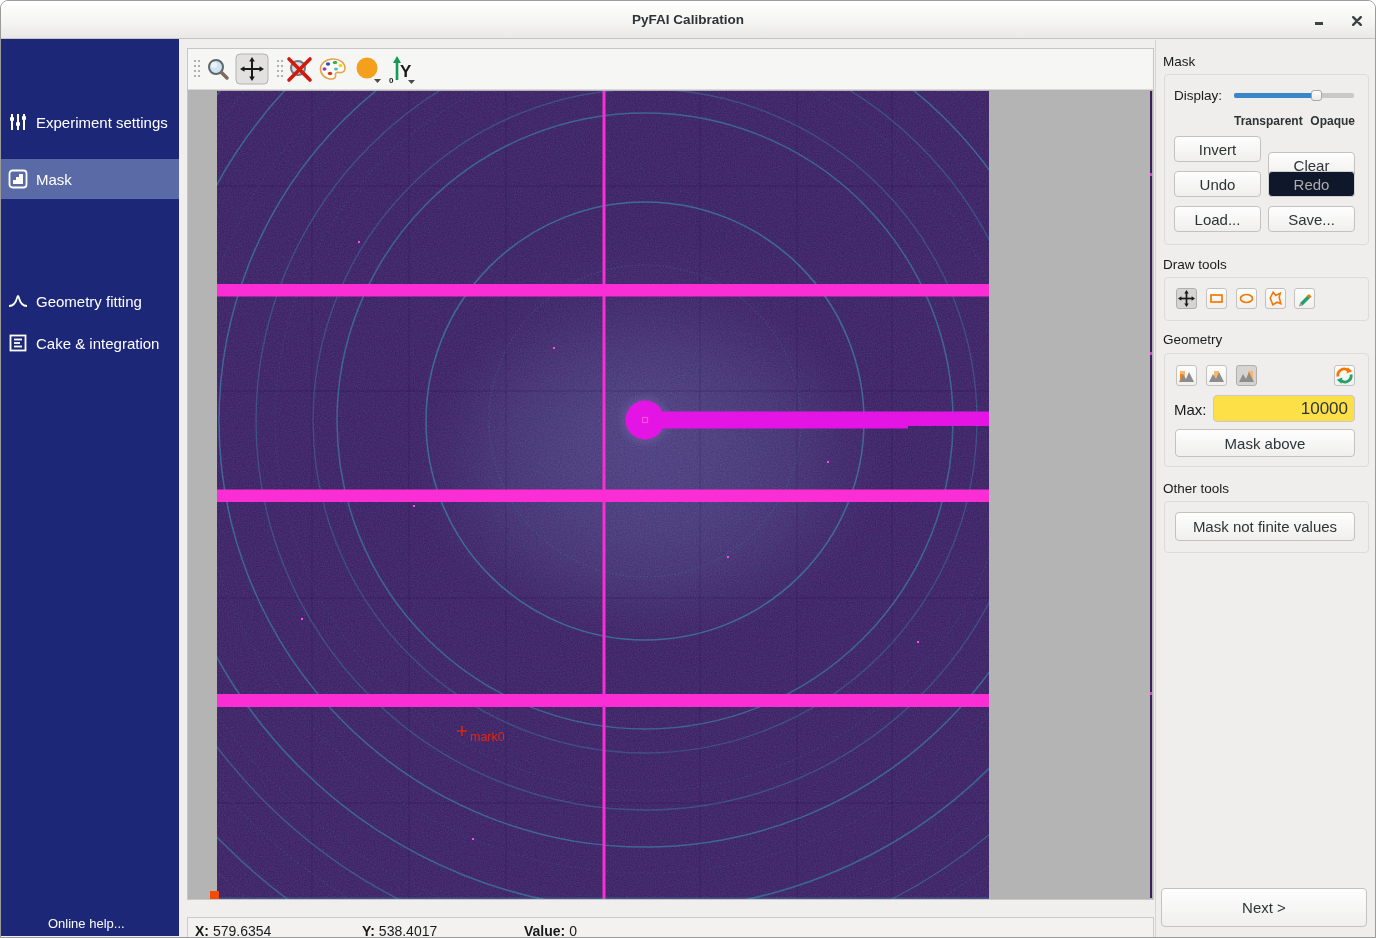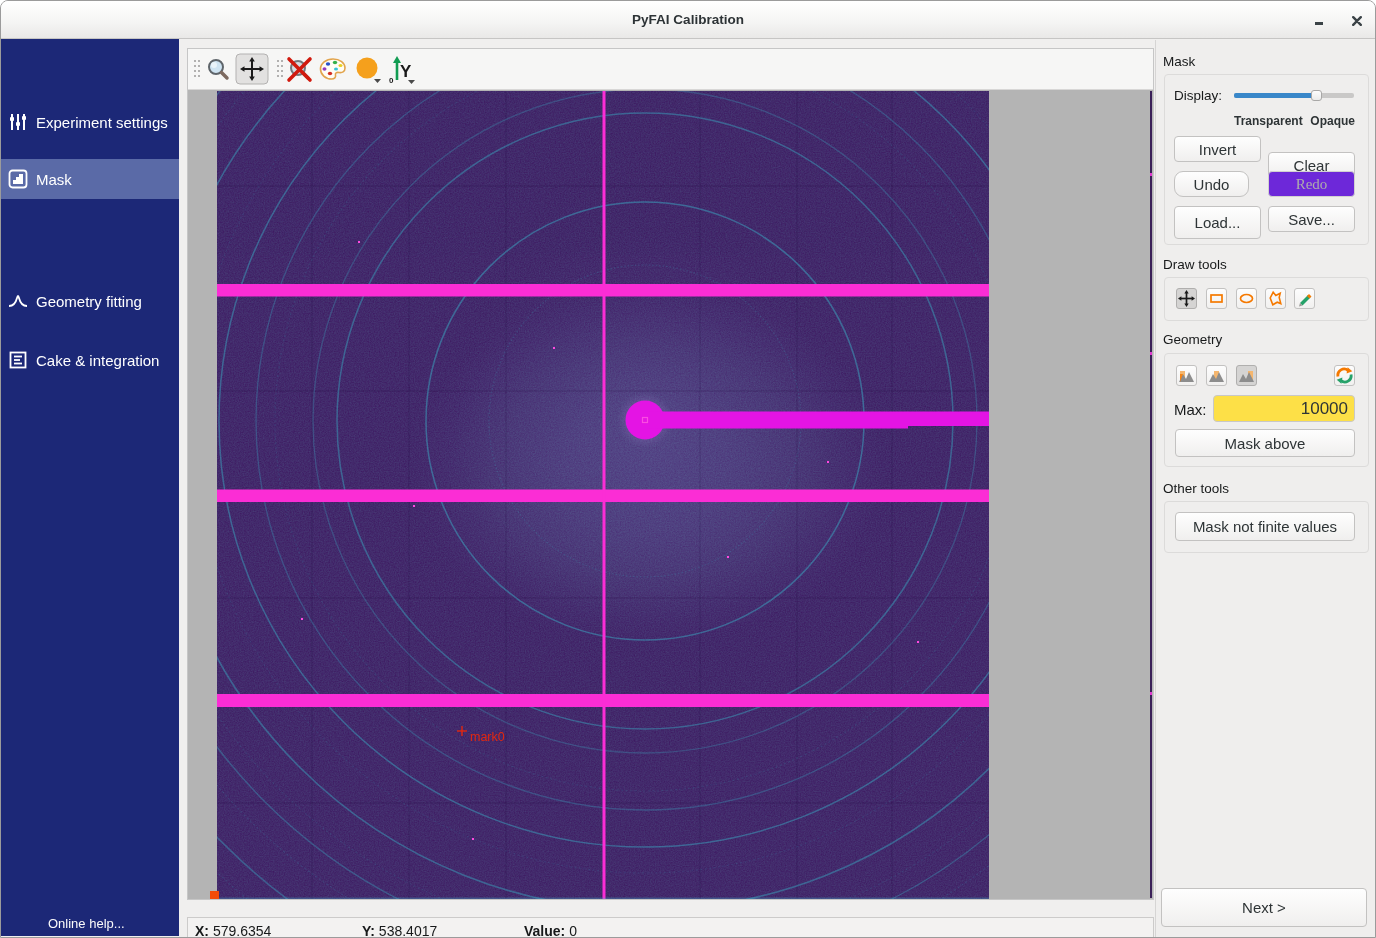--- a/index.html
+++ b/index.html
@@ -30,21 +30,21 @@
   #statusbar { position:absolute; left:186px; top:916px; width:967px; height:26px; border:1px solid #cccbca; background:#f3f2f1;
     font-size:14px; color:#17191a;padding-left:8px; }
   #statusbar span { position:absolute; top:5px; }
   
   #rpanel { position:absolute; left:1154px; top:39px; width:222px; height:899px; background:#efeeed; border-left:1px solid #d6d5d4; }
   .seclbl { position:absolute; font-size:13.5px; color:#17191a; }
   .grp { position:absolute; border:1px solid #dcdbda; border-radius:4px; }
   .btn { position:absolute; border:1px solid #c3c2c1; border-radius:4px;
          background:linear-gradient(#fefefe, #f0efee); font-size:15px; color:#2e3436;
          display:flex; align-items:center; justify-content:center; }
-  .btn.dis { color:#aeadac; background:#6d28d9; border-color:#d2d1d0;font-family:Liberation Serif, serif; }
+  .btn.dis { color:#aeadac; background:#0f172a; border-color:#d2d1d0; }
   .tbtn { position:absolute; width:21px; height:21px; border:1px solid #c3c2c1; border-radius:3px;
           background:linear-gradient(#fdfdfd, #f1f0ef); }
   .tbtn.pressed { background:#d5d4d3; border-color:#b0afae; }
 </style>
 </head>
 <body>
 <div id="win">
   <div id="titlebar">
     <div id="title">PyFAI Calibration</div>
     <div id="minbtn"></div>
@@ -73,21 +73,21 @@
           <path d="M5 15 L5 11 L8 11 L8 8 L11 8 L11 5 L15 5 L15 15 Z" fill="#fff"></path>
         </svg>
         <span class="lbl">Mask</span>
       </div>
     <div class="sbitem" style="top:242px;">
         <svg class="ic" viewBox="0 0 20 20">
           <path d="M1 15 Q7 15 9 7 Q10 3 11 7 Q13 15 19 15" fill="none" stroke="#fff" stroke-width="1.8"></path>
         </svg>
         <span class="lbl">Geometry fitting</span>
       </div>
-    <div class="sbitem" style="top:301px;padding-left:35px;">
+    <div class="sbitem" style="top:284px;padding-left:35px;">
         <svg class="ic" viewBox="0 0 20 20">
           <rect x="2.5" y="2.5" width="15" height="15" fill="none" stroke="#fff" stroke-width="1.8"></rect>
           <line x1="6" y1="6.5" x2="14" y2="6.5" stroke="#fff" stroke-width="1.8"></line>
           <line x1="6" y1="10" x2="12" y2="10" stroke="#fff" stroke-width="1.8"></line>
           <line x1="6" y1="13.5" x2="14" y2="13.5" stroke="#fff" stroke-width="1.8"></line>
         </svg>
         <span class="lbl">Cake &amp; integration</span>
       </div>
     <div id="onlinehelp">Online help...</div>
   </div>
@@ -279,23 +279,23 @@
   <div id="rpanel">
     <div class="seclbl" style="left:7px; top:14px;">Mask</div>
     <div class="grp" style="left:8px; top:34px; width:205px; height:171px;"></div>
     <div style="position:absolute; left:18px; top:48px; font-size:13.5px; color:#17191a;">Display:</div>
     <div style="position:absolute; left:78px; top:53px; width:120px; height:5px; background:#c9c8c7; border-radius:2px;"></div>
     <div style="position:absolute; left:78px; top:53px; width:82px; height:5px; background:#3987c9; border-radius:2px;"></div>
     <div style="position:absolute; left:155px; top:50px; width:11px; height:11px; background:linear-gradient(#fdfdfd,#ebebea); border:1px solid #a9a8a7; border-radius:3px;"></div>
     <div style="position:absolute; left:78px; top:74px; width:121px; font-size:12px; font-weight:bold; color:#2e3436;">Transparent<span style="float:right;">Opaque</span></div>
     <div class="btn" style="left:18px;  top:96px;  width:87px; height:26px;">Invert</div>
     <div class="btn" style="left:112px; top:112px;  width:87px; height:26px;">Clear</div>
-    <div class="btn" style="left:18px;  top:131px; width:75px; height:26px;border-radius:9px;">Undo</div>
+    <div class="btn" style="left:18px;  top:131px; width:87px; height:26px;">Undo</div>
     <div class="btn dis" style="left:112px; top:131px; width:87px; height:26px;">Redo</div>
-    <div class="btn" style="left:18px;  top:166px; width:87px; height:33px;">Load...</div>
+    <div class="btn" style="left:18px;  top:166px; width:87px; height:26px;">Load...</div>
     <div class="btn" style="left:112px; top:166px; width:87px; height:26px;">Save...</div>
 
     <div class="seclbl" style="left:7px; top:217px;">Draw tools</div>
     <div class="grp" style="left:8px; top:237px; width:205px; height:44px;"></div>
     <div class="tbtn pressed" style="left:20px; top:248px;"><svg viewBox="0 0 19 19" width="19" height="19">
           <g stroke="#1a1a1a" stroke-width="1.7" fill="#1a1a1a">
             <line x1="9.5" y1="4" x2="9.5" y2="15"></line>
             <line x1="4" y1="9.5" x2="15" y2="9.5"></line>
             <path d="M9.5 1 L7.3 4.4 L11.7 4.4 Z" stroke="none"></path>
             <path d="M9.5 18 L7.3 14.6 L11.7 14.6 Z" stroke="none"></path>

